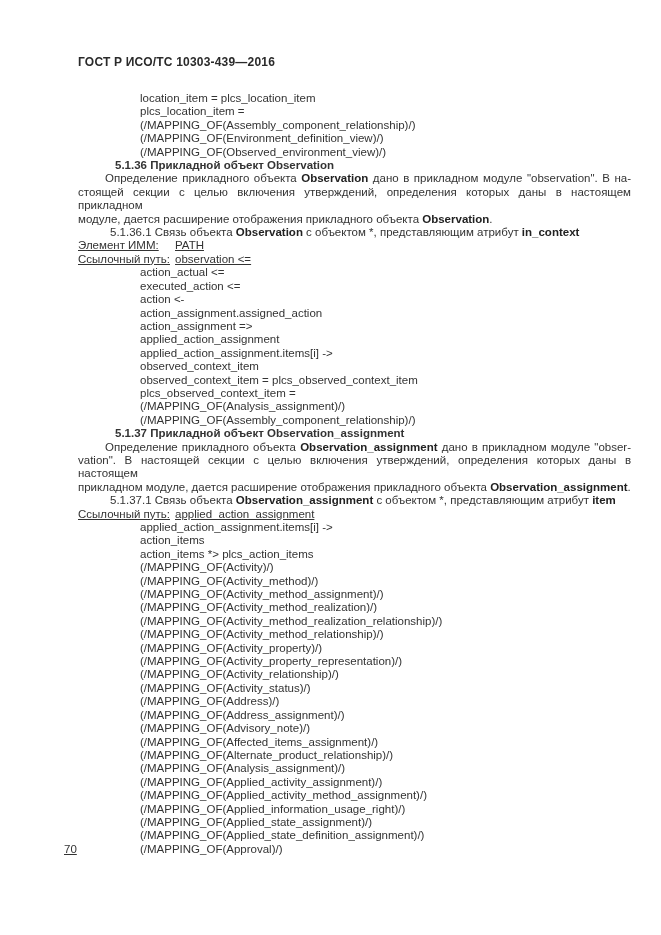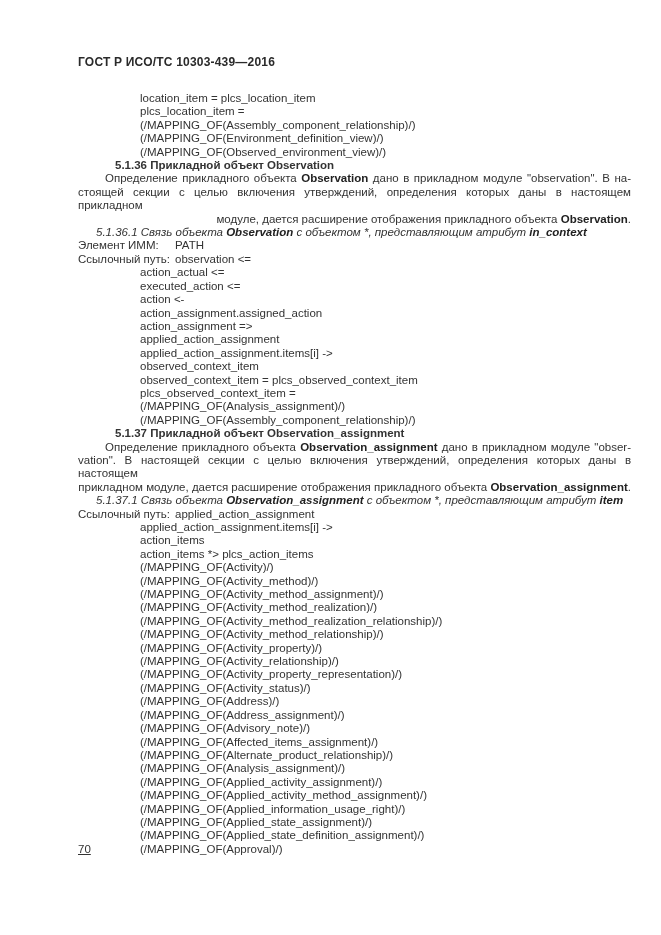--- a/index.html
+++ b/index.html
@@ -4,27 +4,27 @@
 <style>
   html,body{margin:0;padding:0;background:#ffffff;}
   .page{
     position:relative;width:661px;height:935px;background:#ffffff;
     font-family:"Liberation Sans",sans-serif;color:#333333;overflow:hidden;
   }
   .hdr{position:absolute;top:55px;left:78px;font-size:12px;font-weight:bold;color:#2a2a2a;letter-spacing:.2px;}
   .content{position:absolute;top:92px;left:78px;width:553px;font-size:11.5px;line-height:13.4px;}
   .pline{margin-left:62px;white-space:nowrap;}
   .h-bold{font-weight:bold;margin-left:37px;}
-  .hsub{margin-left:18px;font-style:italic;}
+  .hsub{margin-left:32px;}
   .jline{text-align:justify;text-align-last:justify;}
   .ind{text-indent:27px;}
-  .lline{text-align:right;}
-  .lrow{display:flex;}
+  .lline{text-align:left;}
+  .lrow{display:flex;text-decoration:underline;}
   .lbl{width:97px;flex-shrink:0;}
-  .pagenum{position:absolute;top:843px;left:78px;font-size:11.5px;color:#333333;text-decoration:underline;}
+  .pagenum{position:absolute;top:843px;left:64px;font-size:11.5px;color:#333333;text-decoration:underline;}
   b{font-weight:bold;color:#222222;}
 </style>
 </head>
 <body>
 
 <div class="page">
 
   <div class="hdr">ГОСТ Р ИСО/ТС 10303-439—2016</div>
 
   <div class="content">
@@ -86,22 +86,22 @@
         <div class="pline">applied_action_assignment.items[i] -&gt;</div>
         <div class="pline">action_items</div>
         <div class="pline">action_items *&gt; plcs_action_items</div>
         <div class="pline">(/MAPPING_OF(Activity)/)</div>
         <div class="pline">(/MAPPING_OF(Activity_method)/)</div>
         <div class="pline">(/MAPPING_OF(Activity_method_assignment)/)</div>
         <div class="pline">(/MAPPING_OF(Activity_method_realization)/)</div>
         <div class="pline">(/MAPPING_OF(Activity_method_realization_relationship)/)</div>
         <div class="pline">(/MAPPING_OF(Activity_method_relationship)/)</div>
         <div class="pline">(/MAPPING_OF(Activity_property)/)</div>
+        <div class="pline">(/MAPPING_OF(Activity_property_representation)/)</div>
         <div class="pline">(/MAPPING_OF(Activity_relationship)/)</div>
-        <div class="pline">(/MAPPING_OF(Activity_property_representation)/)</div>
         <div class="pline">(/MAPPING_OF(Activity_status)/)</div>
         <div class="pline">(/MAPPING_OF(Address)/)</div>
         <div class="pline">(/MAPPING_OF(Address_assignment)/)</div>
         <div class="pline">(/MAPPING_OF(Advisory_note)/)</div>
         <div class="pline">(/MAPPING_OF(Affected_items_assignment)/)</div>
         <div class="pline">(/MAPPING_OF(Alternate_product_relationship)/)</div>
         <div class="pline">(/MAPPING_OF(Analysis_assignment)/)</div>
         <div class="pline">(/MAPPING_OF(Applied_activity_assignment)/)</div>
         <div class="pline">(/MAPPING_OF(Applied_activity_method_assignment)/)</div>
         <div class="pline">(/MAPPING_OF(Applied_information_usage_right)/)</div>

